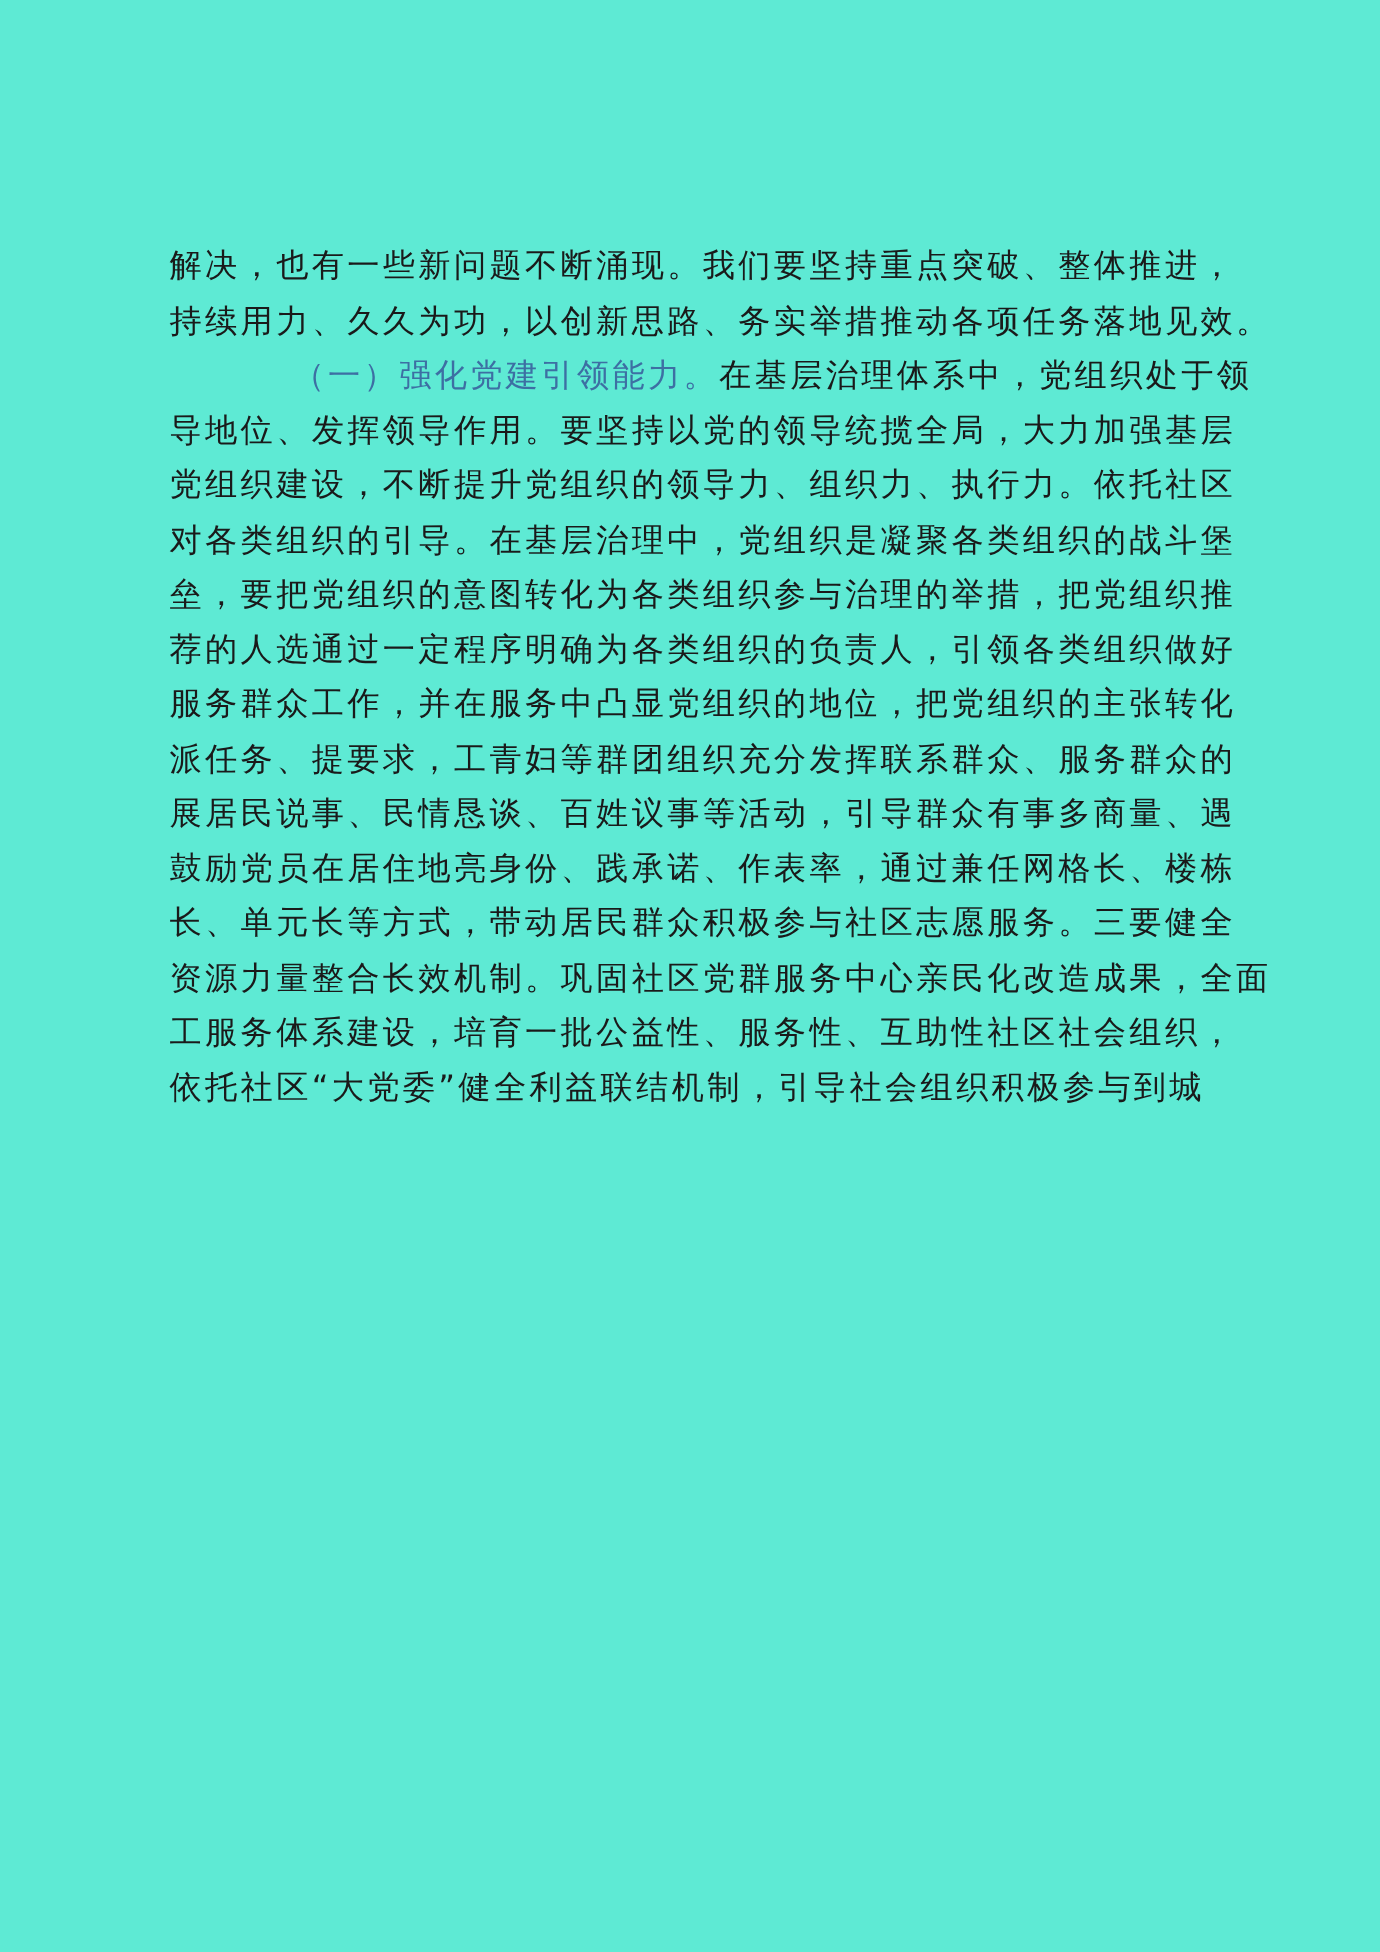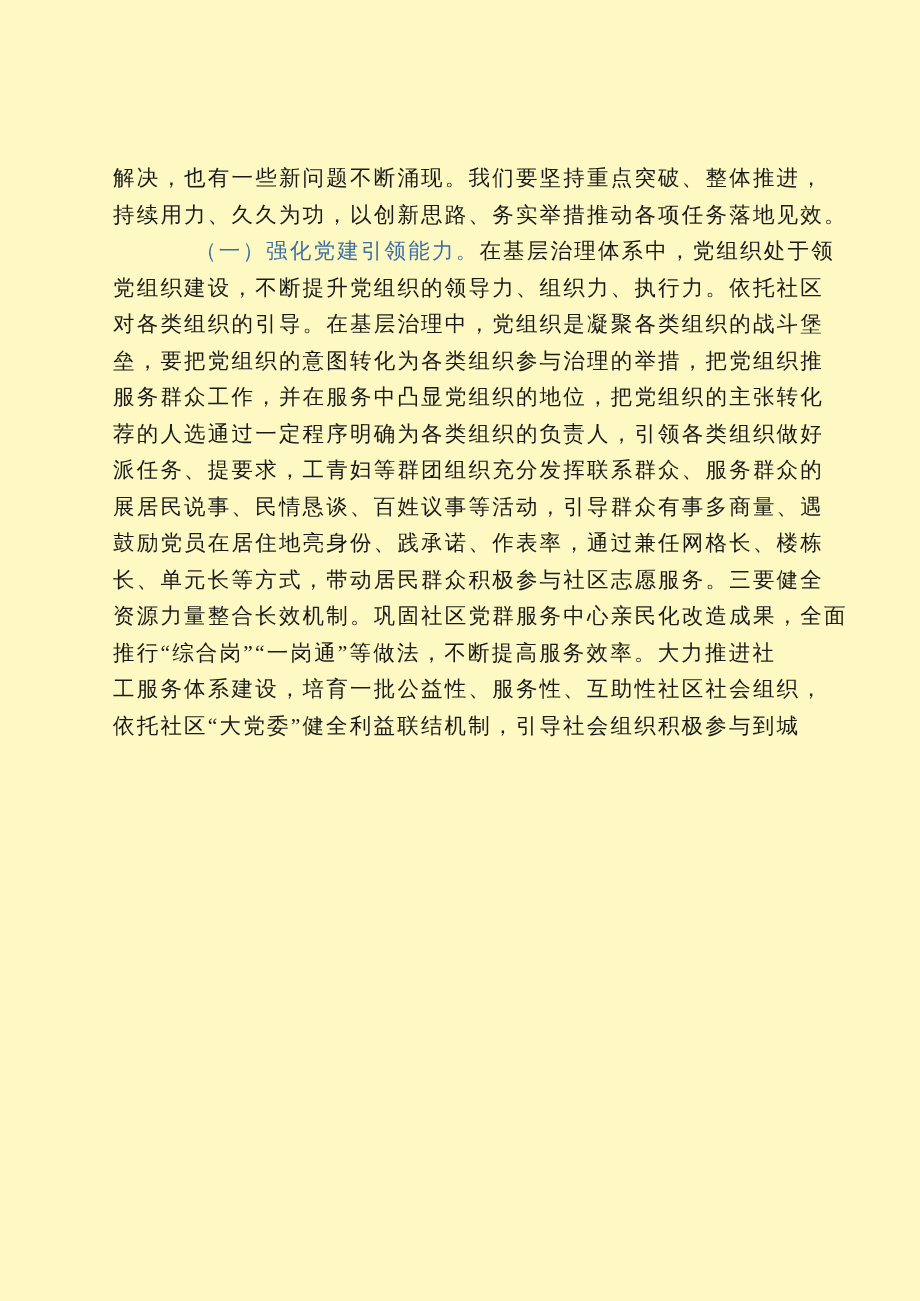--- a/index.html
+++ b/index.html
@@ -13,22 +13,21 @@
       position: relative;
       overflow: hidden;
       font-family: "DejaVu Sans", "Liberation Sans", sans-serif;
     }
     .page {
       position: absolute;
       left: 0;
       top: 0;
       width: 920px;
       height: 1301px;
-      background: #fef9c3;
-      font-family: Liberation Serif, serif;
+      background: #5eead4;
     }
     .body-text {
       position: absolute;
       left: 113px;
       top: 160px;
       width: 710px;
     }
     .line {
       height: 36.5px;
       line-height: 36.5px;
@@ -49,28 +48,28 @@
 <body>
 
 <div class="page">
   <div class="body-text">
 
     <div class="line">解决，也有一些新问题不断涌现。我们要坚持重点突破、整体推进，</div>
     <div class="line">持续用力、久久为功，以创新思路、务实举措推动各项任务落地见效。</div>
 
     <div class="line indent"><span class="heading">（一）强化党建引领能力。</span><span>在基层治理体系中，党组织处于领</span></div>
 
+    <div class="line">导地位、发挥领导作用。要坚持以党的领导统揽全局，大力加强基层</div>
     <div class="line">党组织建设，不断提升党组织的领导力、组织力、执行力。依托社区</div>
     <div class="line">对各类组织的引导。在基层治理中，党组织是凝聚各类组织的战斗堡</div>
     <div class="line">垒，要把党组织的意图转化为各类组织参与治理的举措，把党组织推</div>
+    <div class="line">荐的人选通过一定程序明确为各类组织的负责人，引领各类组织做好</div>
     <div class="line">服务群众工作，并在服务中凸显党组织的地位，把党组织的主张转化</div>
-    <div class="line">荐的人选通过一定程序明确为各类组织的负责人，引领各类组织做好</div>
     <div class="line">派任务、提要求，工青妇等群团组织充分发挥联系群众、服务群众的</div>
     <div class="line">展居民说事、民情恳谈、百姓议事等活动，引导群众有事多商量、遇</div>
     <div class="line">鼓励党员在居住地亮身份、践承诺、作表率，通过兼任网格长、楼栋</div>
     <div class="line">长、单元长等方式，带动居民群众积极参与社区志愿服务。三要健全</div>
     <div class="line">资源力量整合长效机制。巩固社区党群服务中心亲民化改造成果，全面</div>
-    <div class="line">推行“综合岗”“一岗通”等做法，不断提高服务效率。大力推进社</div>
     <div class="line">工服务体系建设，培育一批公益性、服务性、互助性社区社会组织，</div>
     <div class="line">依托社区“大党委”健全利益联结机制，引导社会组织积极参与到城</div>
 
   </div>
 </div>
 
 </body></html>

